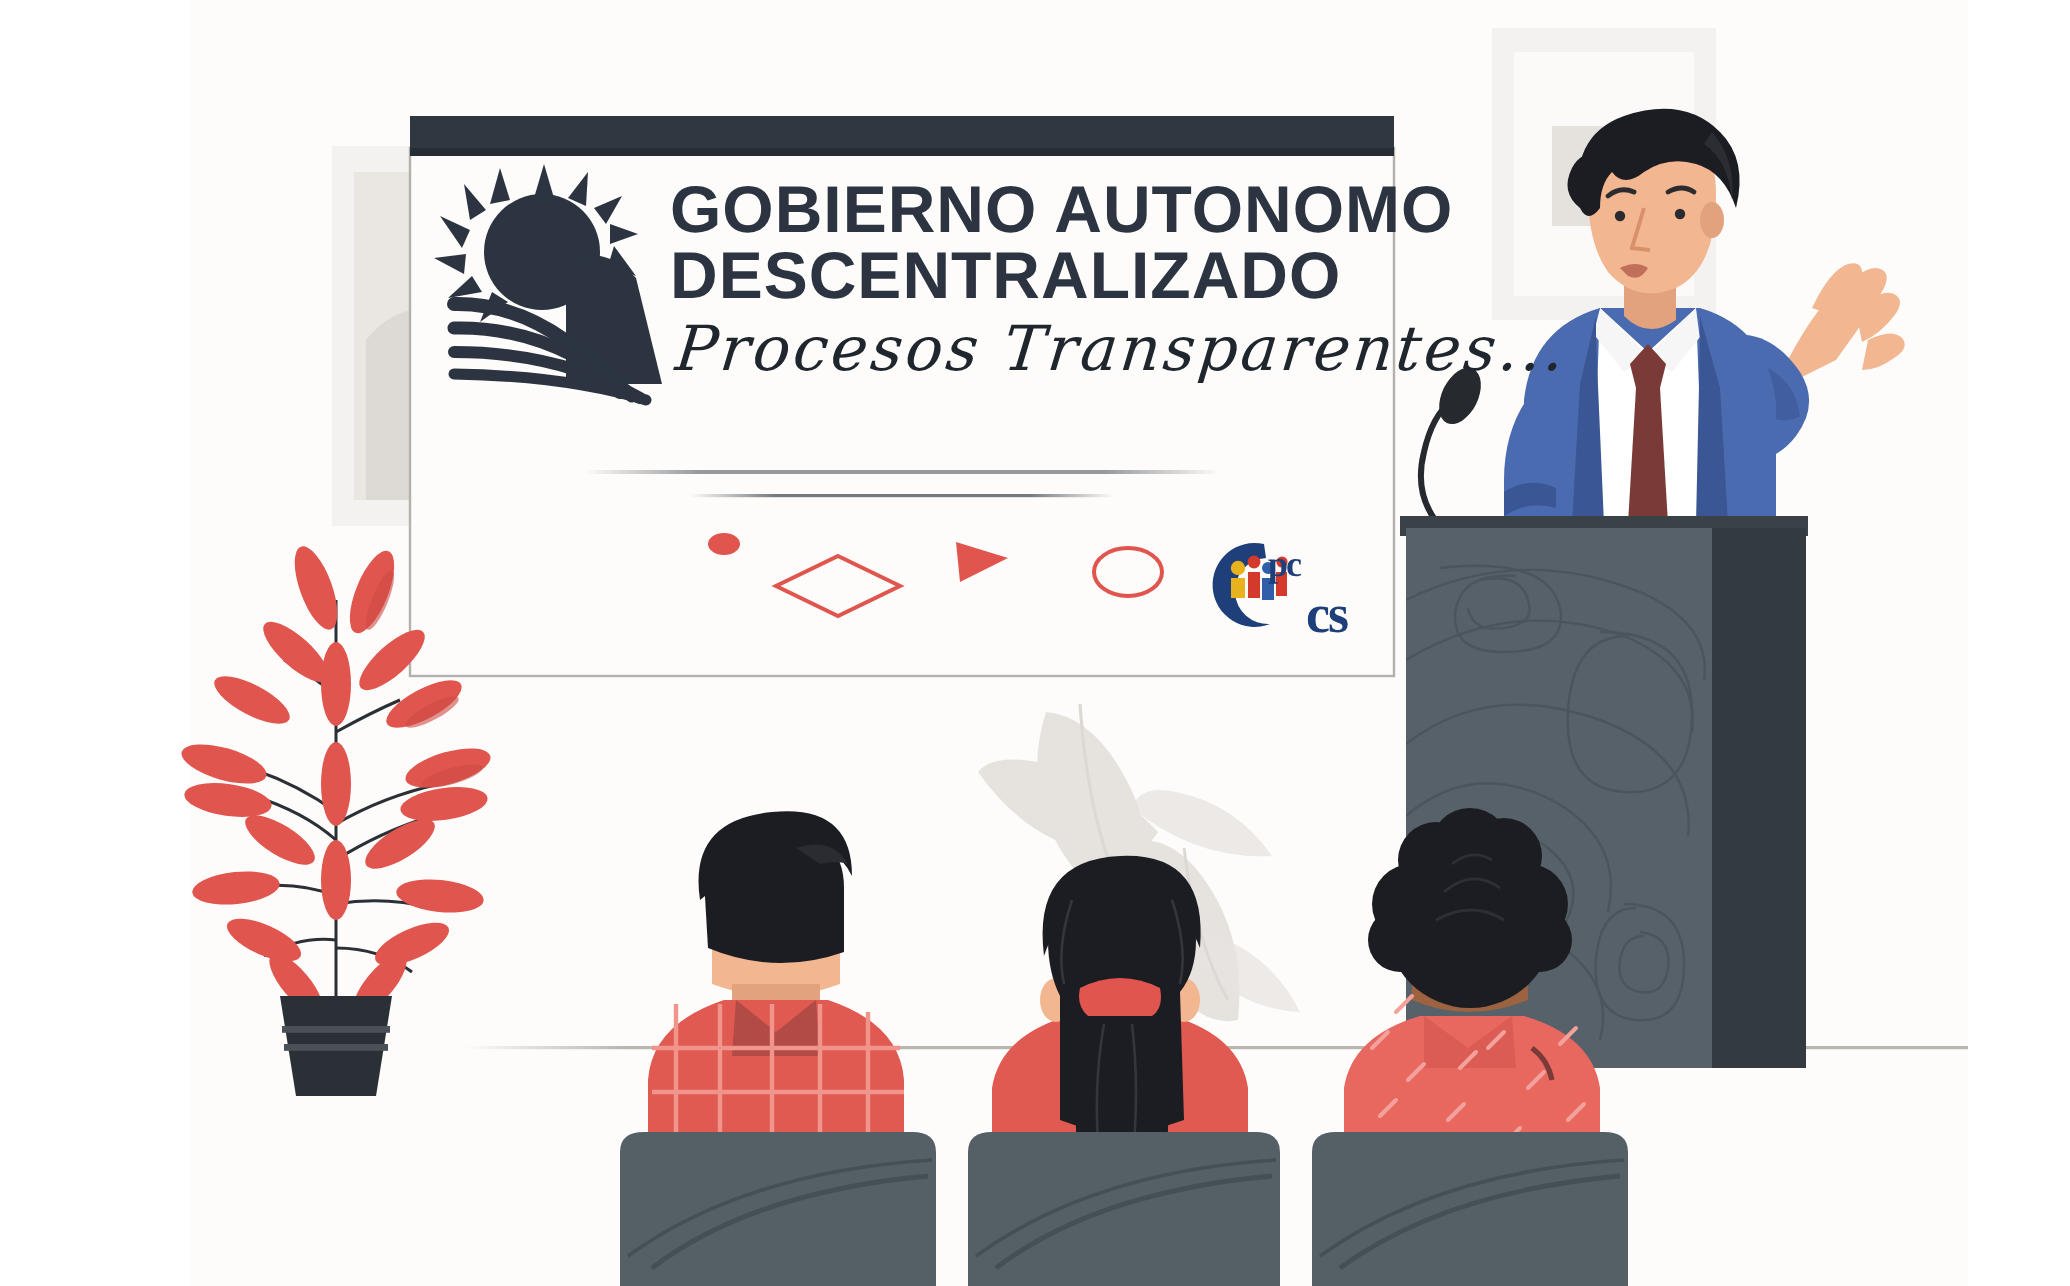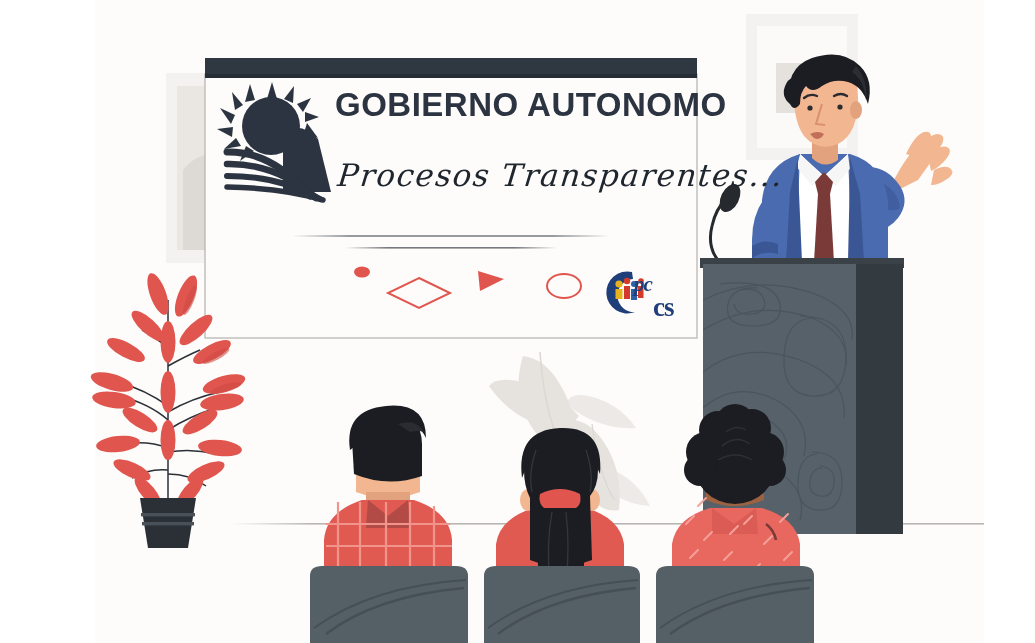--- a/index.html
+++ b/index.html
@@ -36,21 +36,21 @@
     letter-spacing:1.5px;
     transform:skewX(-6deg);
   }
   .cpccs-txt{
     position:absolute;
     font-family:"Liberation Serif",serif;
     color:#1f3f7a;
     font-weight:bold;
     white-space:nowrap;
   }
-  #cpccs-pc{left:634px;top:272px;font-size:21px;letter-spacing:-1px;font-style:italic;}
+  #cpccs-pc{left:634px;top:272px;font-size:18px;letter-spacing:-1px;}
   #cpccs-cs{left:629px;top:292px;font-size:27px;letter-spacing:-1px;margin-left:24px;}
 </style>
 </head>
 <body>
 
 <div id="scene" class="no-sel">
 
   <svg viewBox="0 0 1035 643" xmlns="http://www.w3.org/2000/svg">
     <defs>
       <linearGradient id="divGrad" x1="0" y1="0" x2="1" y2="0">
@@ -368,18 +368,19 @@
       </g>
       <path d="M766 524 q8 6 10 16" fill="none" stroke="#7a3a38" stroke-width="2.6"></path>
 
       <path d="M656 576 Q656 566 668 566 L802 566 Q814 566 814 576 L814 643 L656 643 Z" fill="#555f66"></path>
       <path d="M670 634 Q722 596 810 588" fill="none" stroke="#464f55" stroke-width="2.4"></path>
       <path d="M660 628 Q718 586 812 580" fill="none" stroke="#464f55" stroke-width="1.8"></path>
     </g>
   </svg>
 
   <div class="slide-title" id="title-line-1">GOBIERNO AUTONOMO</div>
+  <div class="slide-title" id="title-line-2">DESCENTRALIZADO</div>
   <div id="title-script">Procesos  Transparentes...</div>
 
   <div class="cpccs-txt" id="cpccs-pc">pc</div>
   <div class="cpccs-txt" id="cpccs-cs">cs</div>
 
 </div>
 
 </body></html>

